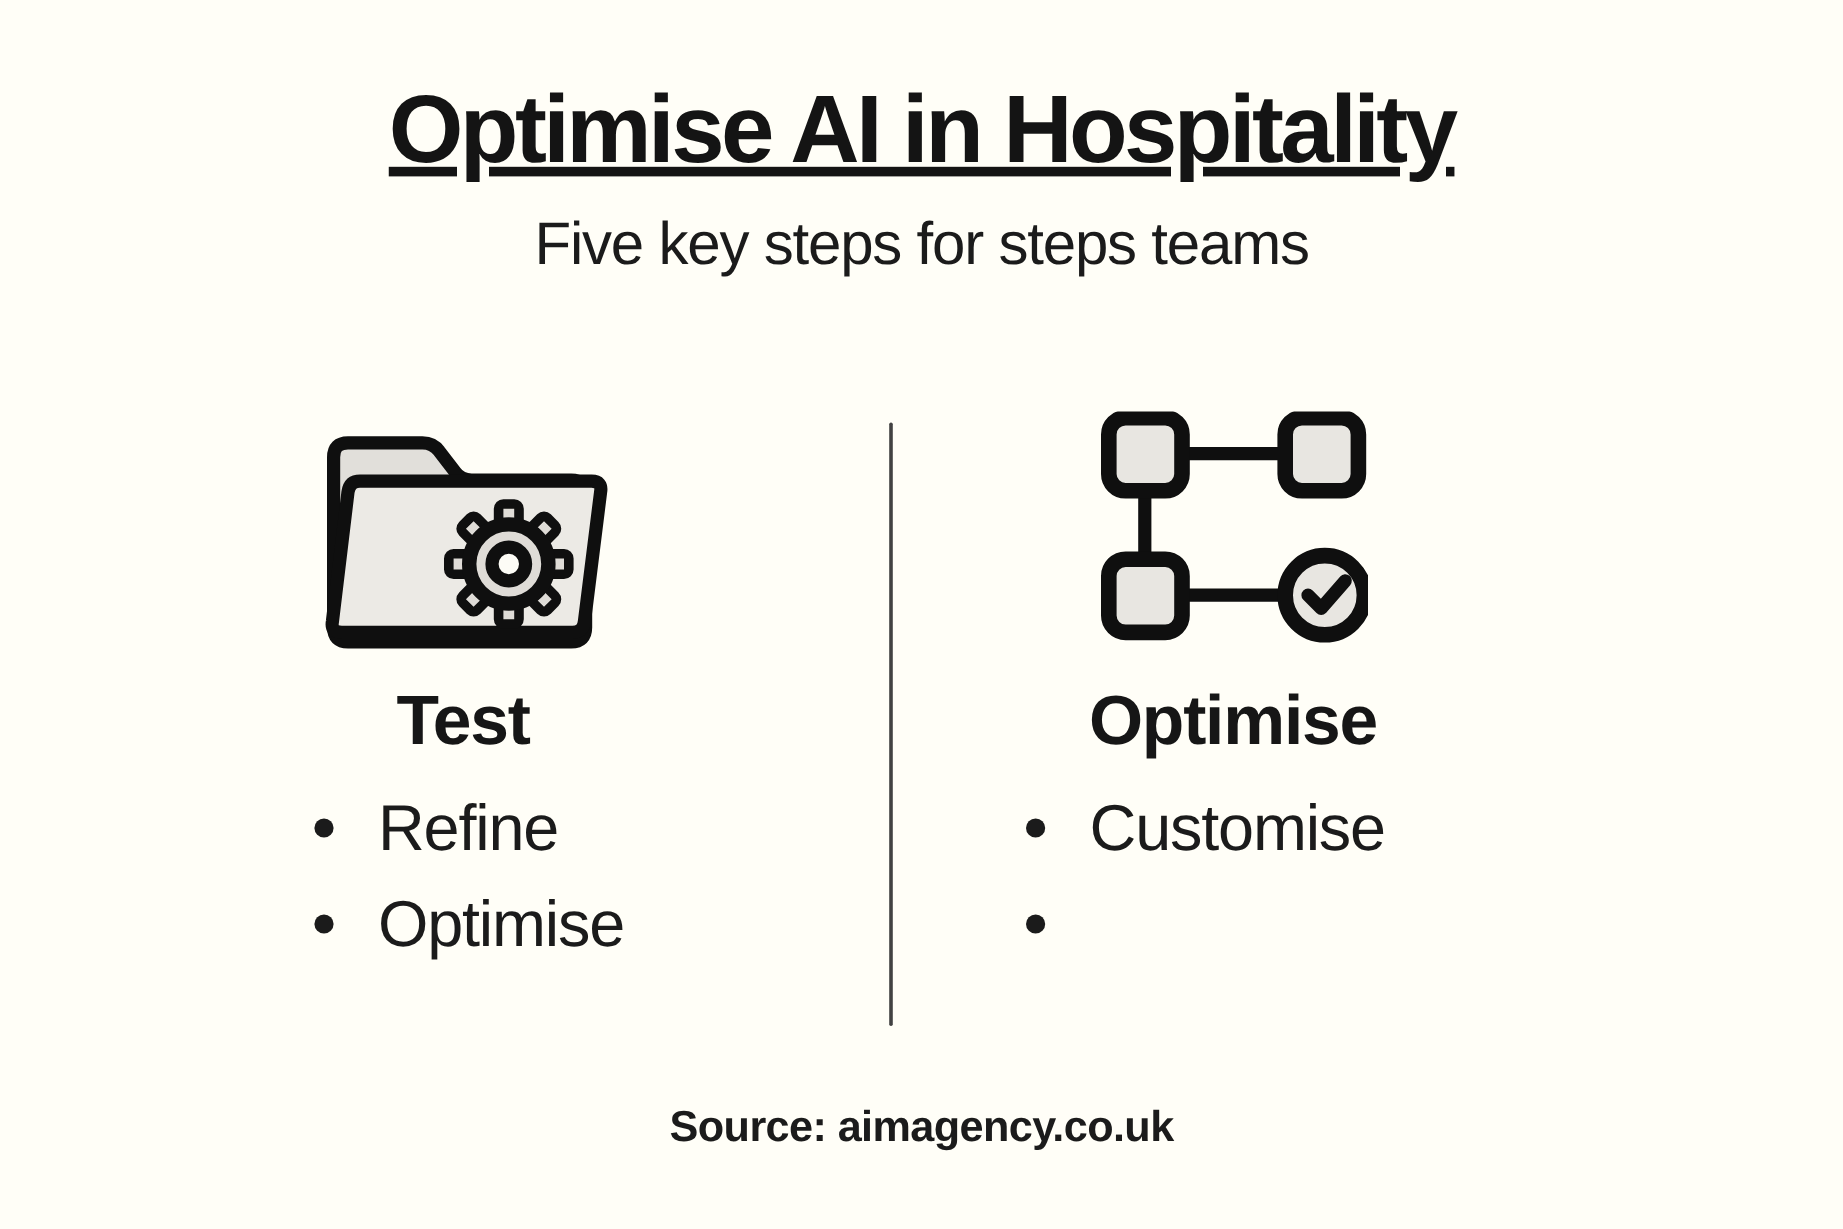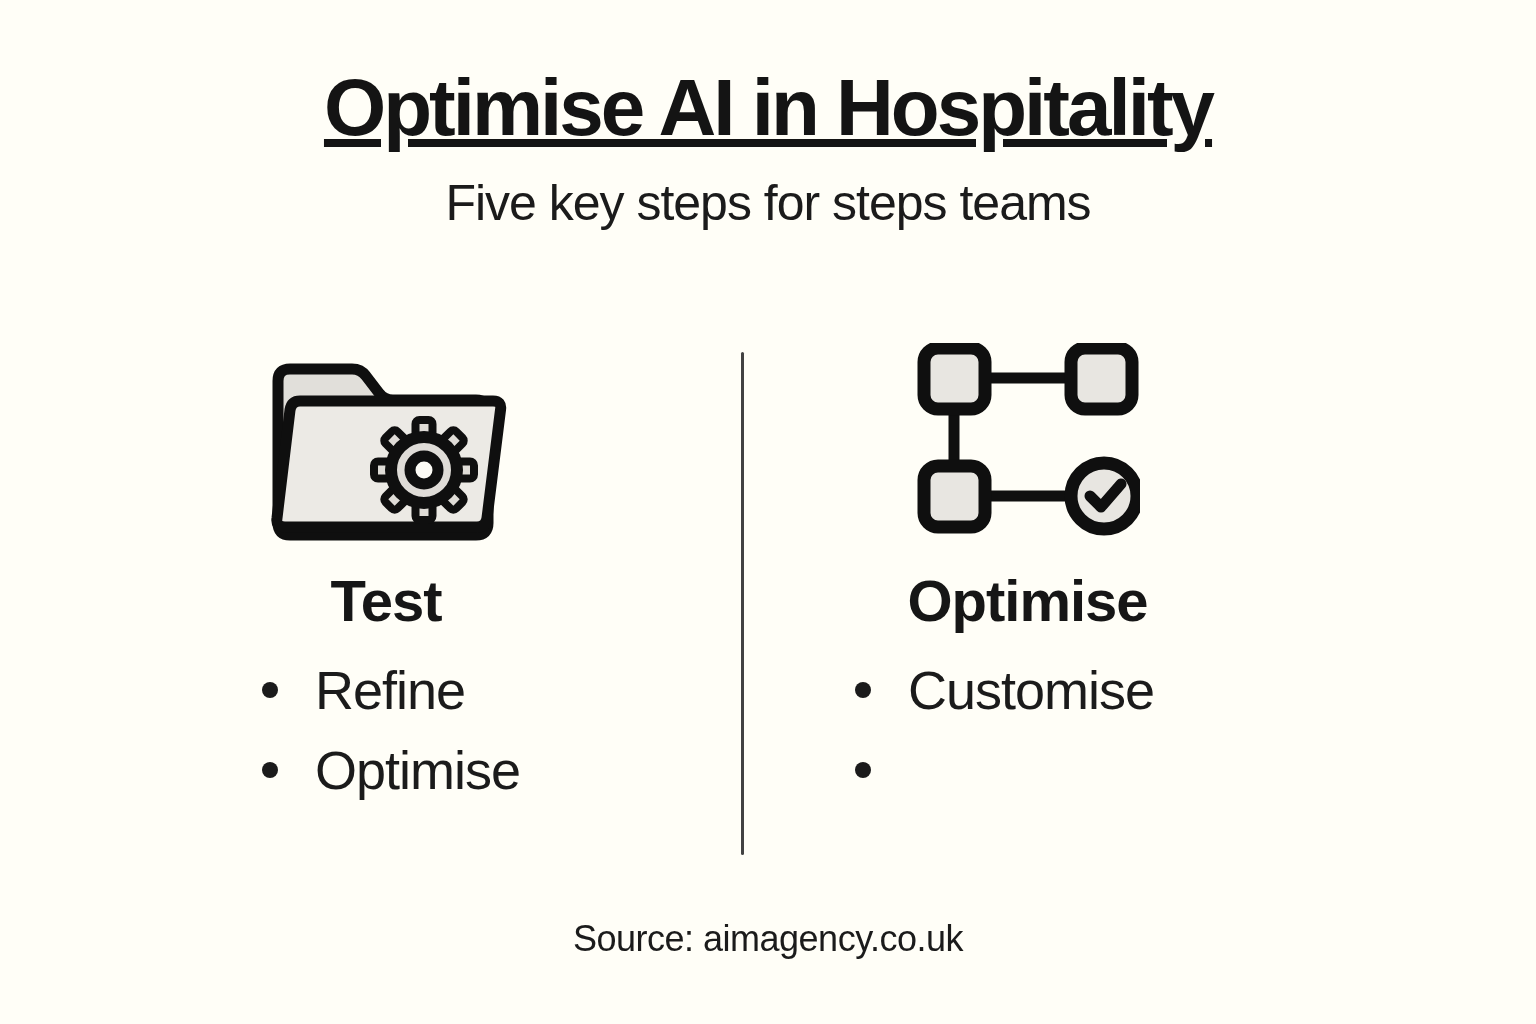--- a/index.html
+++ b/index.html
@@ -98,20 +98,21 @@
   }
   .footer {
     position: absolute;
     top: 918px;
     left: 0;
     width: 1536px;
     text-align: center;
     font-size: 36px;
     letter-spacing: -0.5px;
     color: #1b1b1b;
+    font-weight: bold;
   }
 </style>
 </head>
 <body>
 
 <div class="header">
   <h1 class="title">Optimise AI in Hospitality</h1>
   <div class="subtitle">Five key steps for steps teams</div>
 </div>
 

